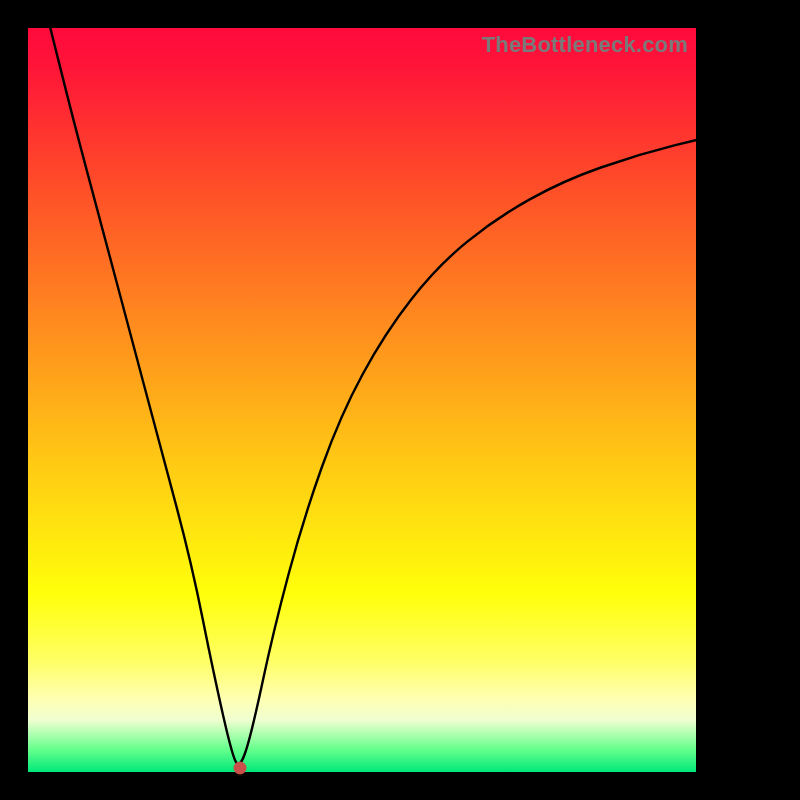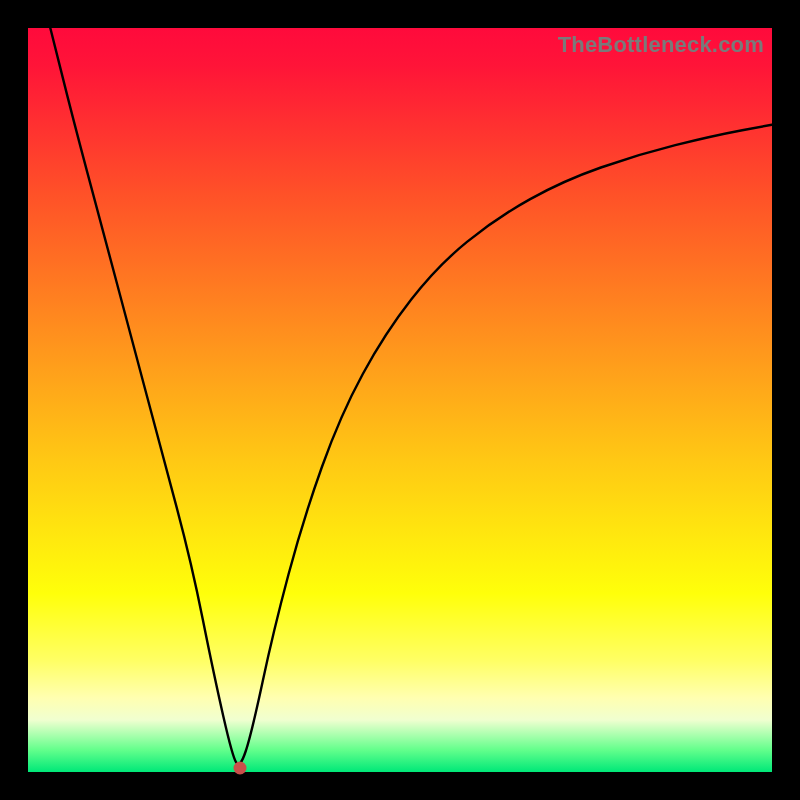--- a/index.html
+++ b/index.html
@@ -7,21 +7,21 @@
   .frame {
     width: 800px;
     height: 800px;
     background: #000;
     position: relative;
   }
   .plot {
     position: absolute;
     left: 28px;
     top: 28px;
-    width: 744px;
+    width: 668px;
     height: 744px;
     background: linear-gradient(to bottom,
       #ff0a3c 0%,
       #ff1438 5%,
       #ff5028 22%,
       #ff8c1e 40%,
       #ffc814 58%,
       #ffff0a 76%,
       #ffff64 85%,
       #ffffb0 90%,

